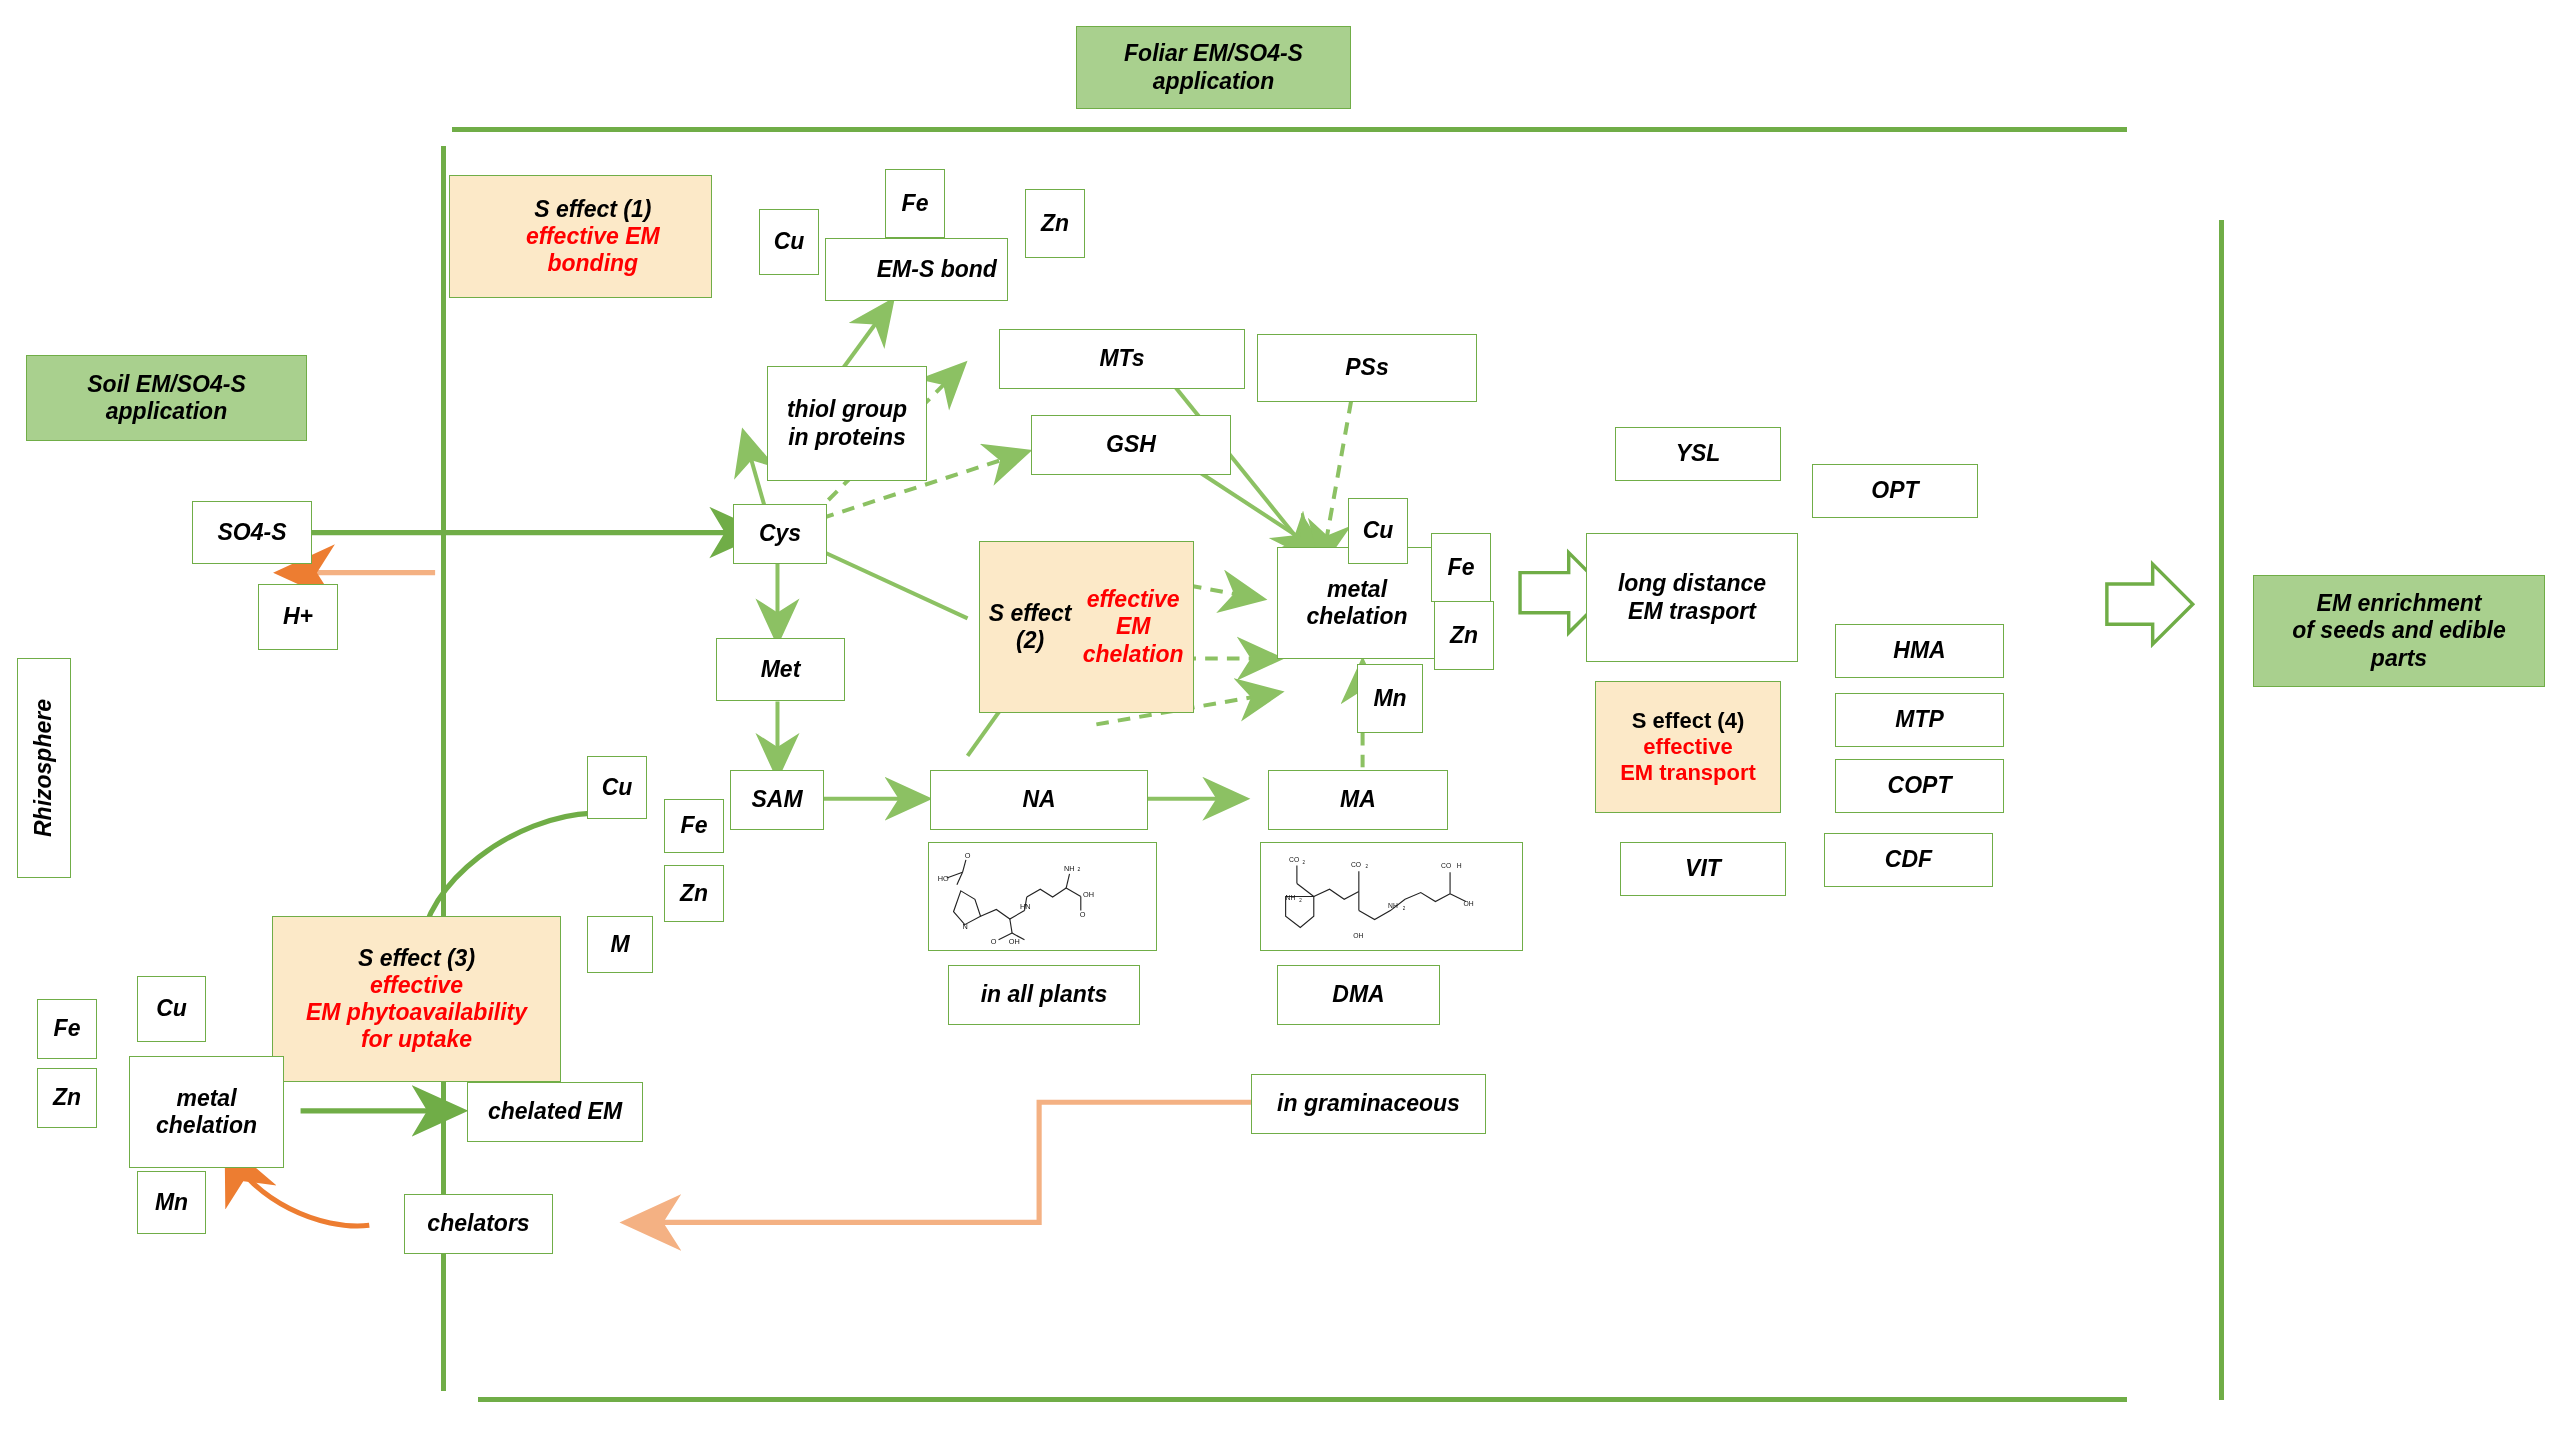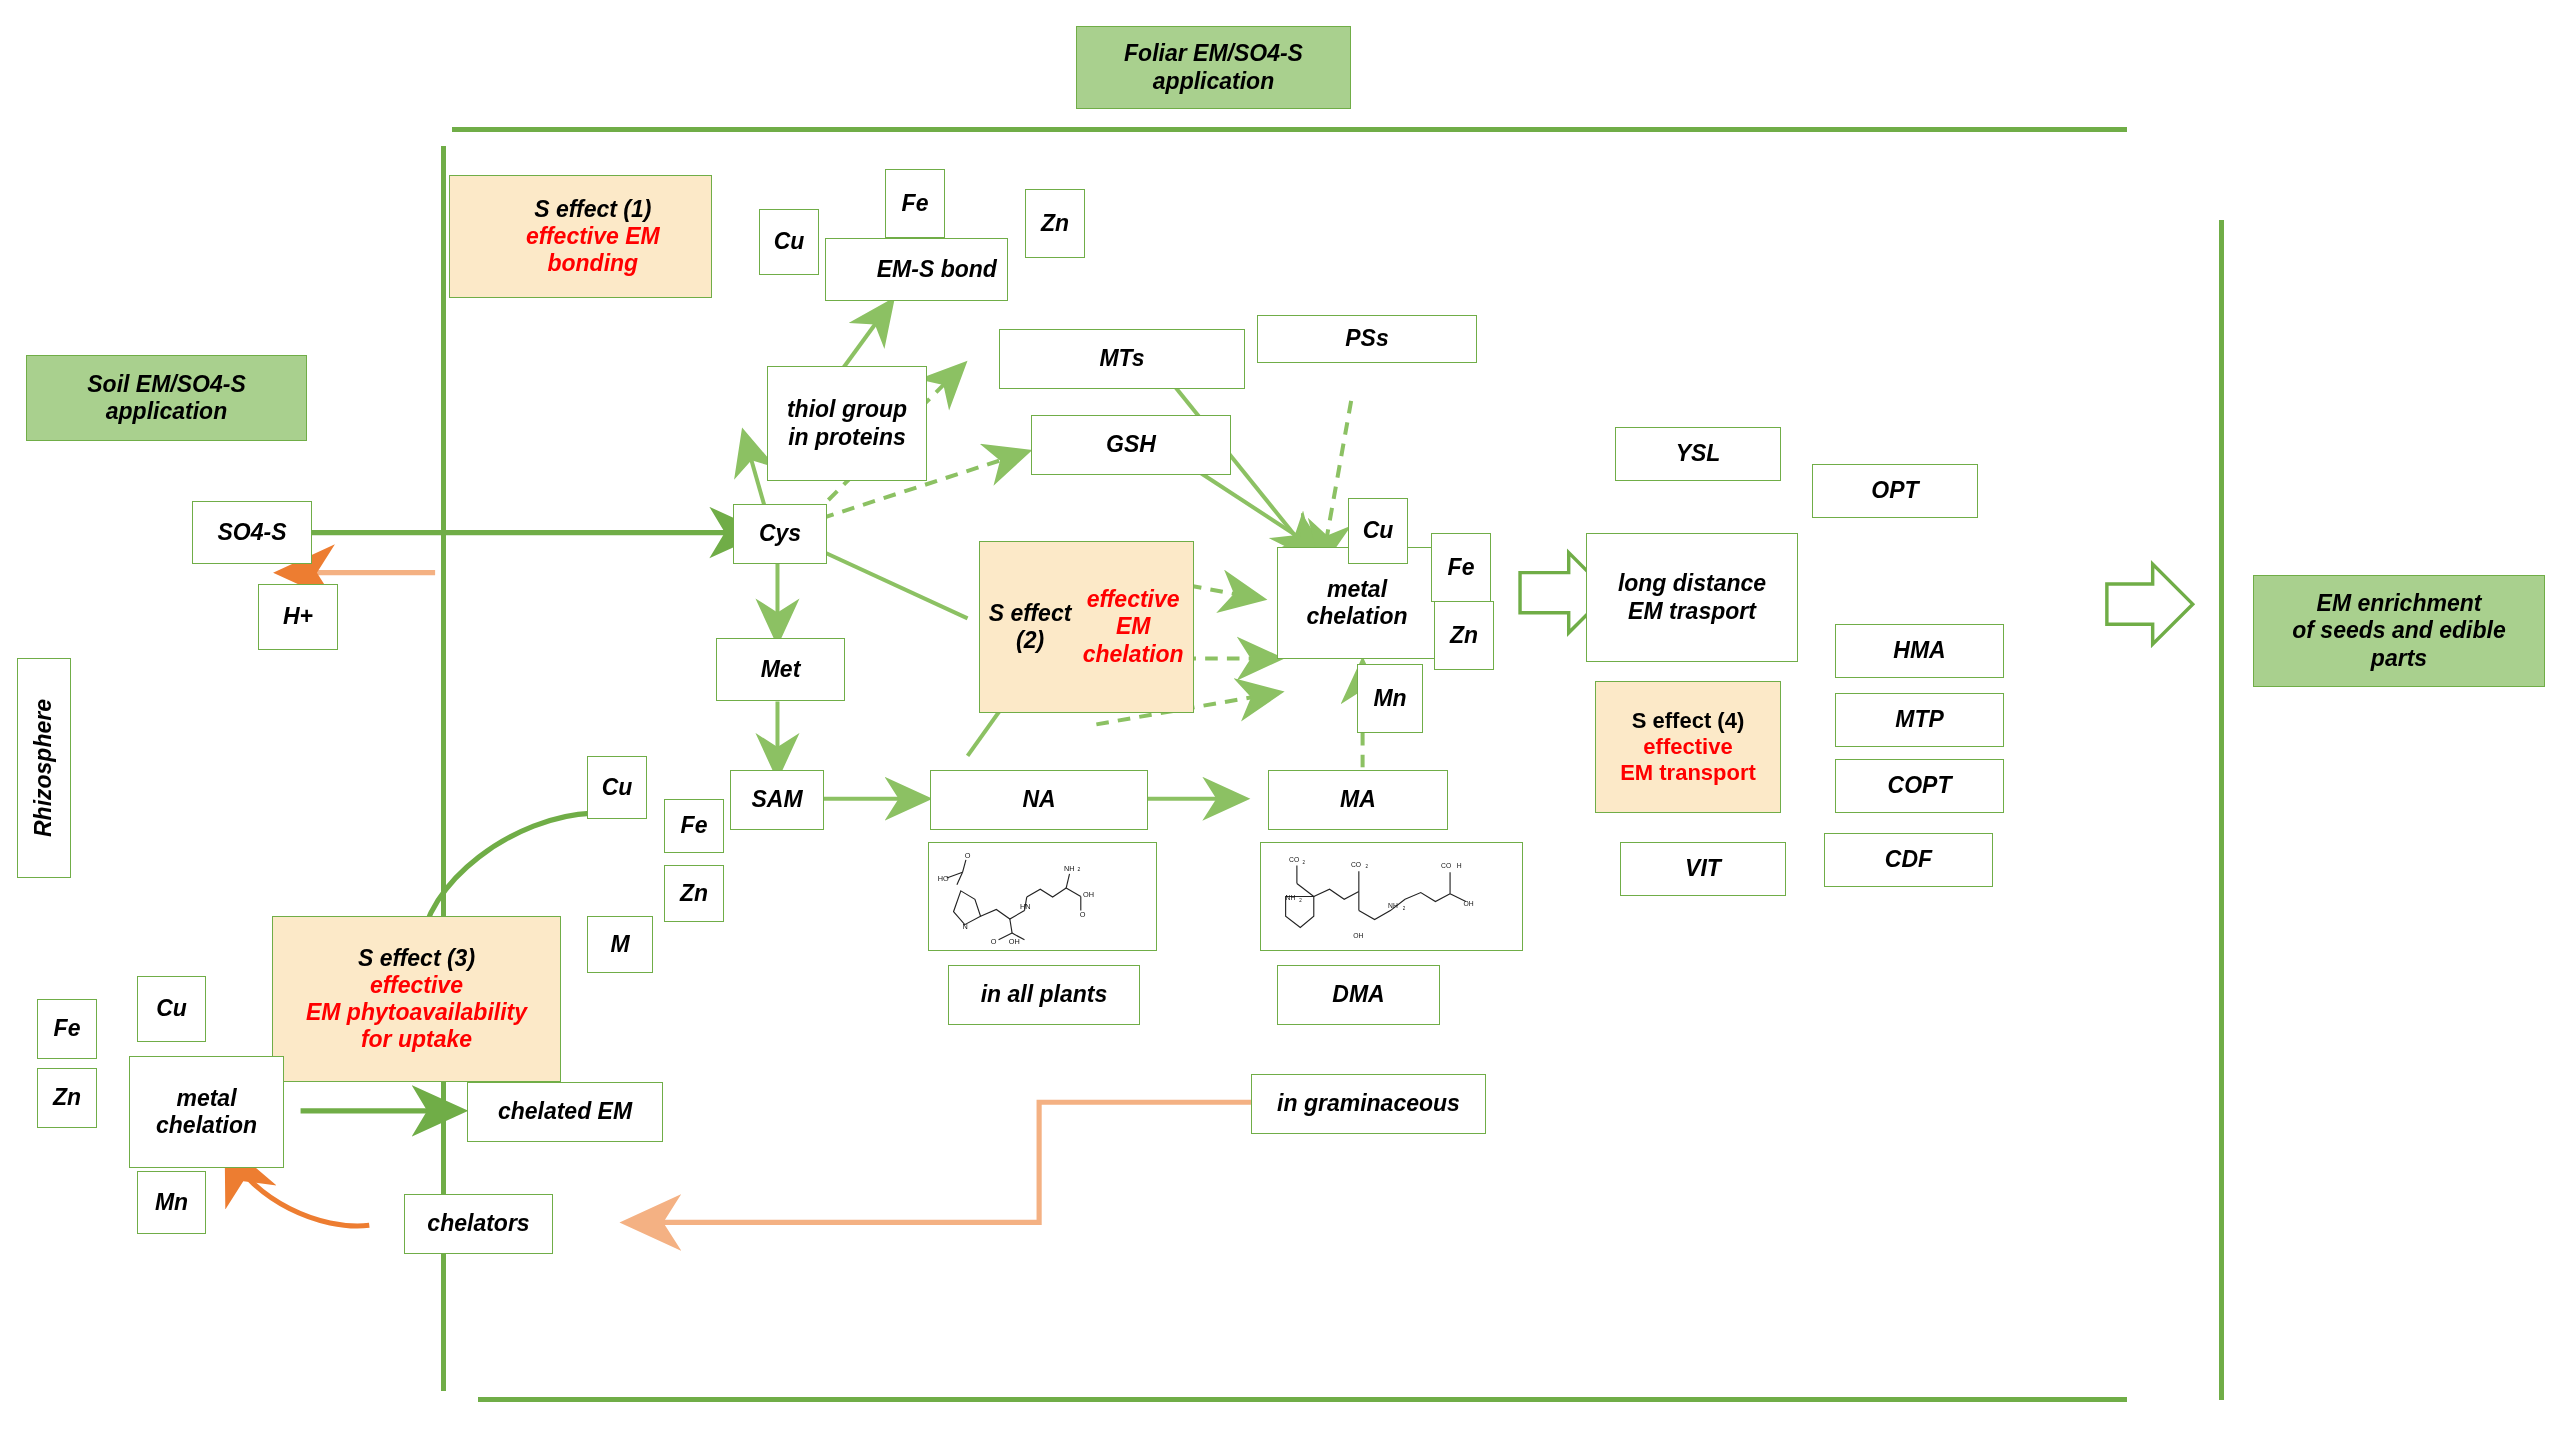--- a/index.html
+++ b/index.html
@@ -198,21 +198,21 @@
   </div>
 
   <div class="node plain f40" style="left:999px;top:329px;width:246px;height:60px;">
     <span>MTs</span>
   </div>
 
   <div class="node plain f40" style="left:1031px;top:415px;width:200px;height:60px;">
     <span>GSH</span>
   </div>
 
-  <div class="node plain f40" style="left:1257px;top:315px;width:220px;height:48px;text-align:right;">
+  <div class="node plain f40" style="left:1257px;top:334px;width:220px;height:68px;text-align:right;">
     <span>PSs</span>
   </div>
 
   <div class="node plain f40" style="left:192px;top:501px;width:120px;height:63px;">
     <span>SO4-S</span>
   </div>
 
   <div class="node plain f40" style="left:258px;top:584px;width:80px;height:66px;">
     <span>H+</span>
   </div>
@@ -380,21 +380,21 @@
   <div class="node plain f40" style="left:37px;top:999px;width:60px;height:60px;">
     <span>Fe</span>
   </div>
   <div class="node plain f40" style="left:37px;top:1068px;width:60px;height:60px;">
     <span>Zn</span>
   </div>
   <div class="node plain f40" style="left:137px;top:1171px;width:69px;height:63px;">
     <span>Mn</span>
   </div>
 
-  <div class="node plain f40" style="left:467px;top:1082px;width:196px;height:60px;justify-content:center;">
+  <div class="node plain f40" style="left:467px;top:1082px;width:176px;height:60px;justify-content:center;">
     <span>chelated EM</span>
   </div>
 
   <div class="node plain f40" style="left:404px;top:1194px;width:149px;height:60px;">
     <span>chelators</span>
   </div>
 
 </div>
 
 

